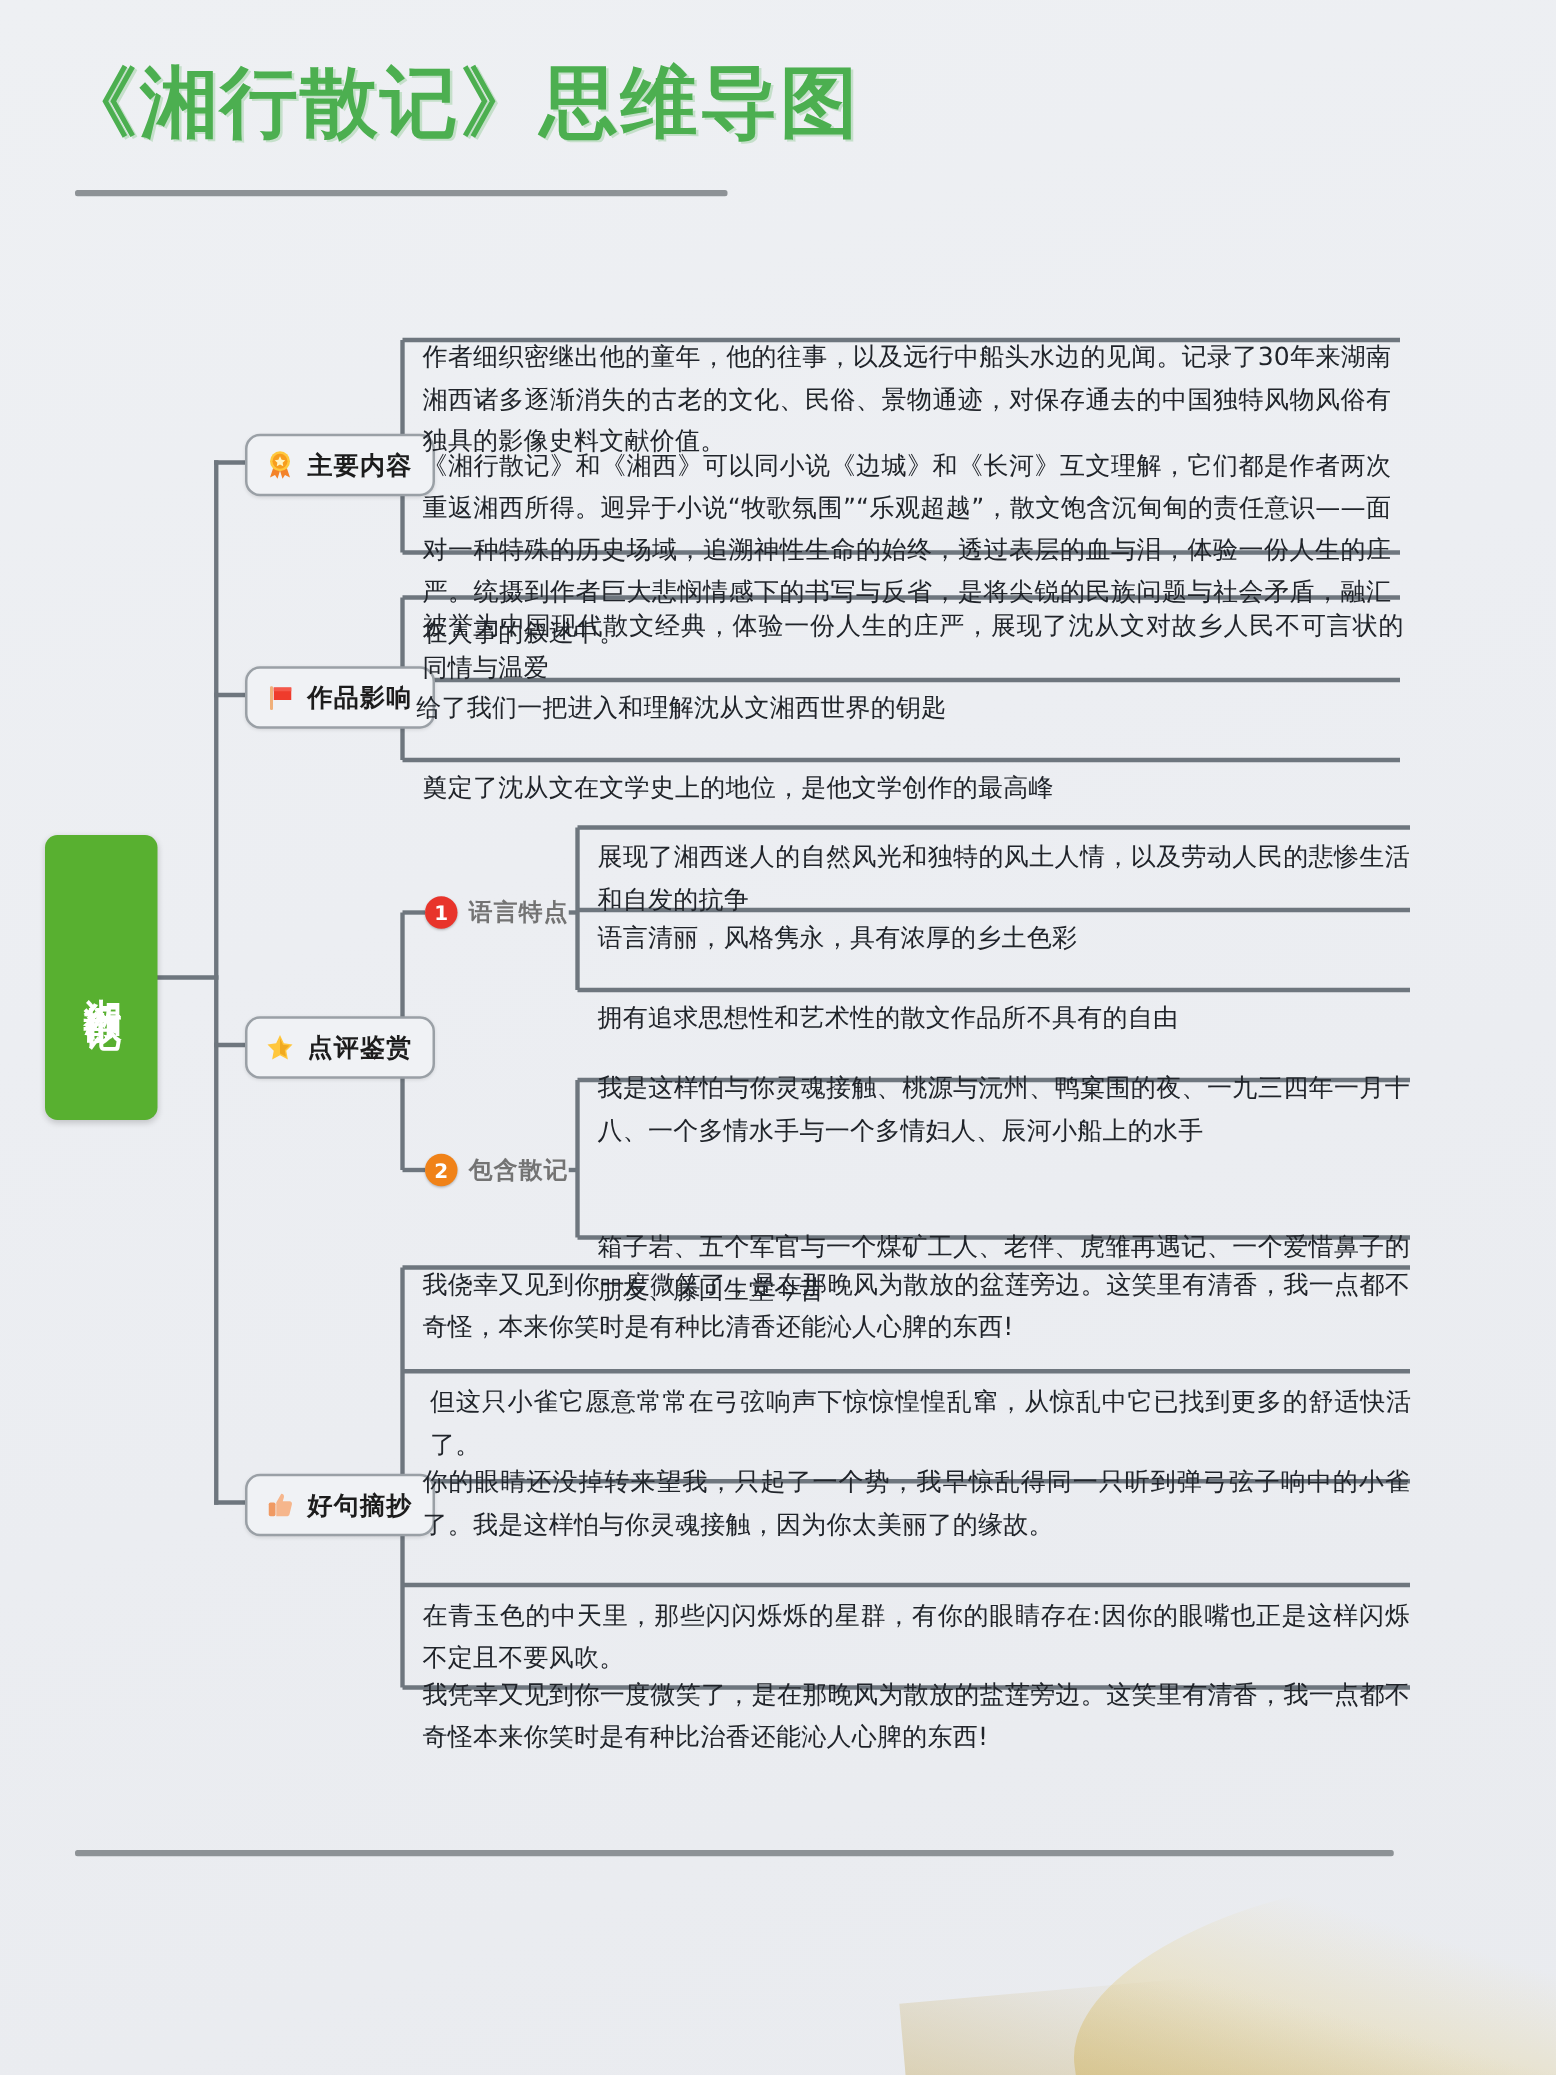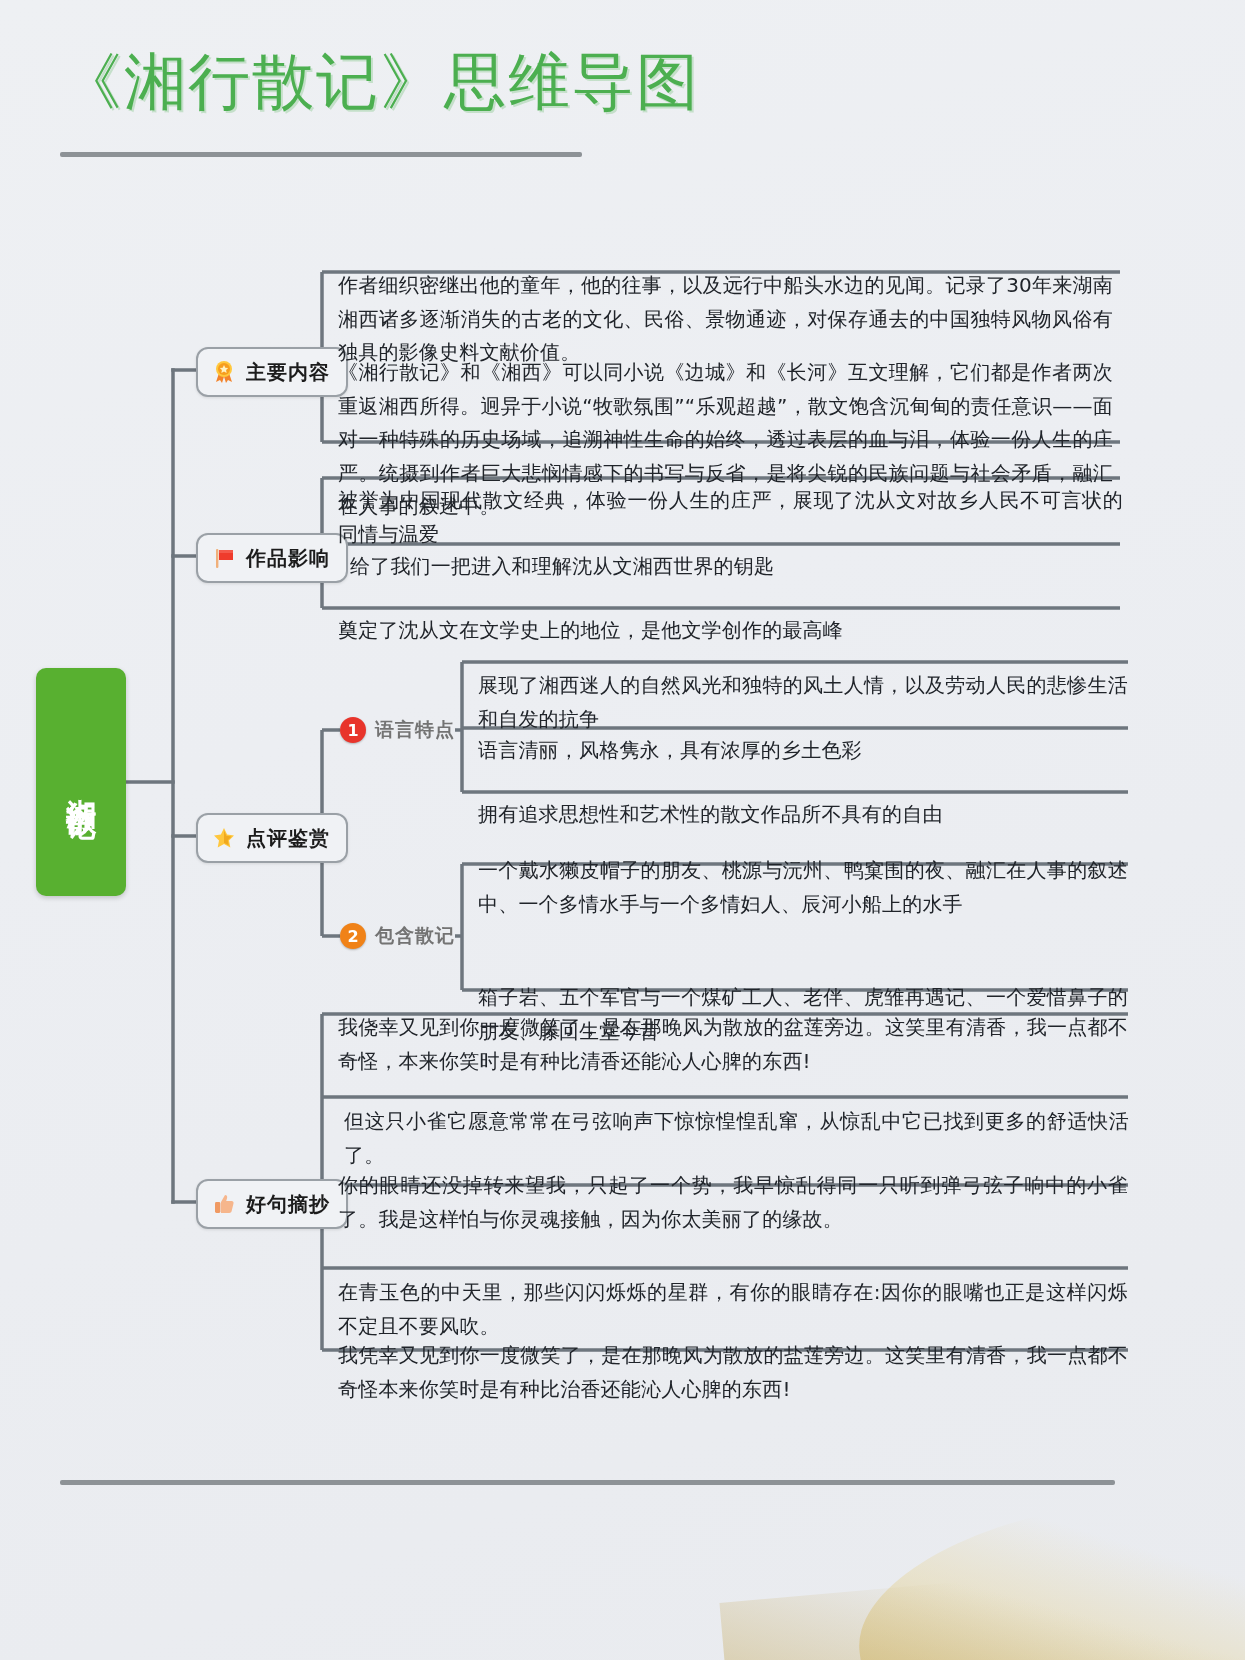--- a/index.html
+++ b/index.html
@@ -8,24 +8,23 @@
     background:linear-gradient(160deg,#eef0f3 0%,#eceef2 40%,#e9ebef 100%);
     font-family:"DejaVu Sans","Liberation Sans",sans-serif;
     position:relative;overflow:hidden;
   }
   .page{position:absolute;inset:0;}
 
   
   .title{
     position:absolute;left:48px;top:40px;
     font-family:"DejaVu Serif","Liberation Serif",serif;
-    font-size:62px;font-weight:normal;color:#4caf50;
+    font-size:62px;font-weight:bold;color:#4caf50;
     letter-spacing:2px;white-space:nowrap;
     text-shadow:2px 2px 0 rgba(76,175,80,.25);
-    margin-left:12px;
   }
   .rule-top{
     position:absolute;left:60px;top:152px;width:522px;height:5px;
     background:#8d9296;border-radius:2px;
   }
   .rule-bottom{
     position:absolute;left:60px;top:1480px;width:1055px;height:5px;
     background:#8d9296;border-radius:2px;
   }
   .corner-swoosh{
@@ -177,21 +176,21 @@
 
     <div class="pill" style="left:196px;top:333px;">
       <svg class="ico" viewBox="0 0 24 24">
         <rect x="4" y="3" width="2.4" height="19" rx="1" fill="#f0b07a"></rect>
         <path d="M7 4 H21 V14 H7 Z" fill="#ef3b2c"></path>
         <path d="M7 4 H21 V7 H7 Z" fill="#f4584a"></path>
       </svg>
       <span class="ptext">作品影响</span>
     </div>
     <div class="leaf" style="left:338px;top:263px;width:785px;">被誉为中国现代散文经典，体验一份人生的庄严，展现了沈从文对故乡人民不可言状的同情与温爱</div>
-    <div class="leaf" style="left:350px;top:329px;width:785px;">给了我们一把进入和理解沈从文湘西世界的钥匙</div>
+    <div class="leaf" style="left:333px;top:329px;width:785px;">给了我们一把进入和理解沈从文湘西世界的钥匙</div>
     <div class="leaf" style="left:338px;top:393px;width:785px;">奠定了沈从文在文学史上的地位，是他文学创作的最高峰</div>
 
     <div class="pill" style="left:196px;top:613px;">
       <svg class="ico" viewBox="0 0 24 24">
         <path d="M12 2 L15.1 8.6 L22 9.5 L17 14.5 L18.3 21.5 L12 18.1 L5.7 21.5 L7 14.5 L2 9.5 L8.9 8.6Z" fill="#ffc73d"></path>
         <path d="M12 4.5 L14.4 9.7 L19.6 10.4 L15.8 14.2 L16.8 19.4 L12 16.8 L12 4.5Z" fill="#f0a91f"></path>
       </svg>
       <span class="ptext">点评鉴赏</span>
     </div>
 
@@ -200,21 +199,21 @@
       <span class="ntext">语言特点</span>
     </div>
     <div class="leaf" style="left:478px;top:448px;width:650px;">展现了湘西迷人的自然风光和独特的风土人情，以及劳动人民的悲惨生活和自发的抗争</div>
     <div class="leaf" style="left:478px;top:513px;width:650px;">语言清丽，风格隽永，具有浓厚的乡土色彩</div>
     <div class="leaf" style="left:478px;top:577px;width:650px;">拥有追求思想性和艺术性的散文作品所不具有的自由</div>
 
     <div class="numnode" style="left:340px;top:723px;">
       <span class="badge orange">2</span>
       <span class="ntext">包含散记</span>
     </div>
-    <div class="leaf" style="left:478px;top:633px;width:650px;">一个戴水獭皮帽子的朋友、桃源与沅州、鸭窠围的夜、融汇在人事的叙述中、一个多情水手与一个多情妇人、辰河小船上的水手</div>
+    <div class="leaf" style="left:478px;top:633px;width:650px;">我是这样怕与你灵魂接触、桃源与沅州、鸭窠围的夜、一九三四年一月十八、一个多情水手与一个多情妇人、辰河小船上的水手</div>
     <div class="leaf" style="left:478px;top:760px;width:650px;">箱子岩、五个军官与一个煤矿工人、老伴、虎雏再遇记、一个爱惜鼻子的朋友、滕回生堂今昔</div>
 
     <div class="pill" style="left:196px;top:979px;">
       <svg class="ico" viewBox="0 0 24 24">
         <path d="M9 10 L13 3 C14.6 3 15.6 4.3 15.1 6 L14.2 9 H19.6 C21 9 21.9 10.2 21.5 11.5 L19.6 19.3 C19.3 20.4 18.4 21 17.3 21 H9 Z" fill="#f6b68c"></path>
         <rect x="3" y="10" width="5.4" height="11" rx="1.4" fill="#f09a63"></rect>
       </svg>
       <span class="ptext">好句摘抄</span>
     </div>
     <div class="leaf" style="left:338px;top:790px;width:790px;">我侥幸又见到你一度微笑了，是在那晚风为散放的盆莲旁边。这笑里有清香，我一点都不奇怪，本来你笑时是有种比清香还能沁人心脾的东西!</div>

